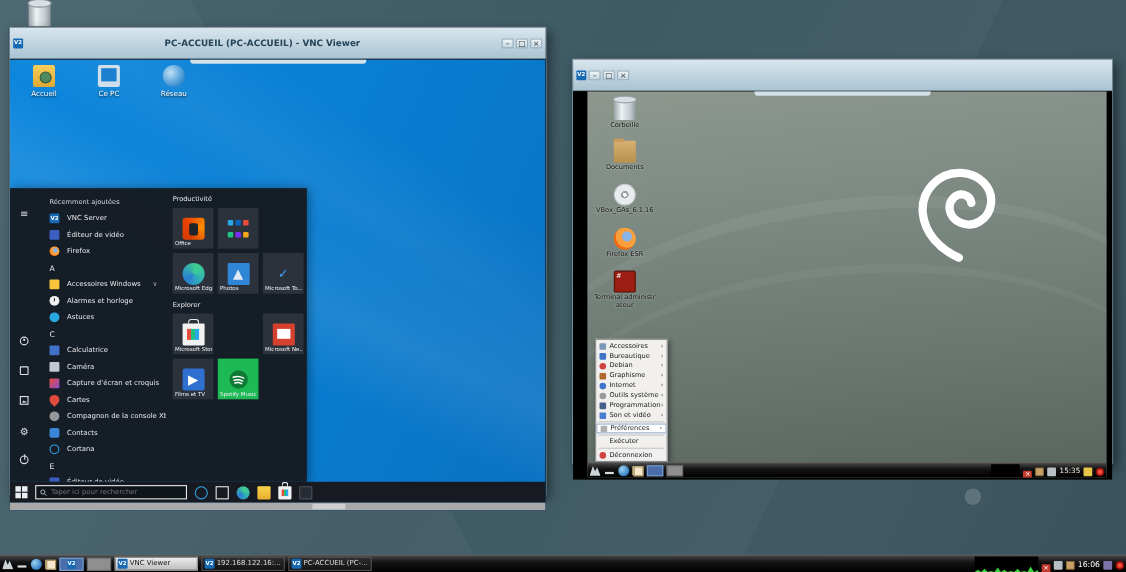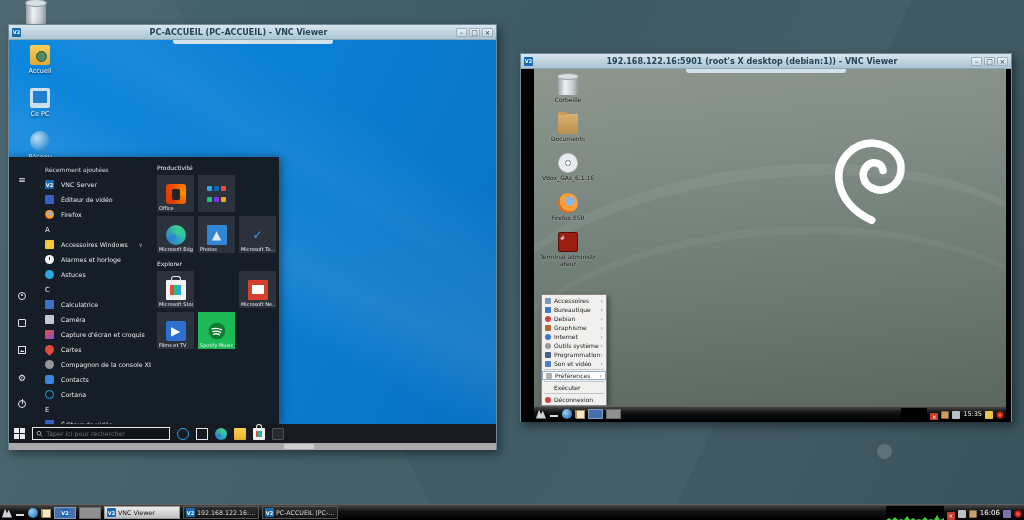--- a/index.html
+++ b/index.html
@@ -13,37 +13,37 @@
   
   .host-trash{position:absolute;left:26px;top:2px;width:20px;height:23px;border-radius:2px;
     background:linear-gradient(90deg,#98a2a6,#eef2f4 35%,#c2cace 75%,#8e989c)}
   .host-trash::before{content:'';position:absolute;left:-1px;right:-1px;top:-3px;height:6px;
     border-radius:50%;background:#d8dfe2;border:1px solid #8a9498}
   .host-circle{position:absolute;left:877px;top:444px;width:15px;height:15px;border-radius:50%;
     background:rgba(255,255,255,.17)}
   
   .vncwin{position:absolute;border:1px solid #6f8b9a;background:#000;
     box-shadow:3px 4px 9px rgba(0,0,0,.45)}
-  .titlebar{height:15px;background:linear-gradient(#d9e6ee,#aac4d2);display:flex;align-items:center;
+  .titlebar{height:29px;background:linear-gradient(#d9e6ee,#aac4d2);display:flex;align-items:center;
     gap:2px;padding:0 3px;border-bottom:1px solid #8fa9b8}
   .tb-ic{width:9px;height:9px;background:#1669b3;color:#fff;font-size:5px;font-weight:bold;
     line-height:9px;text-align:center;border-radius:1px;flex:none}
   .title{flex:1;text-align:center;font-size:8px;font-weight:bold;color:#24455a;
     white-space:nowrap;overflow:hidden}
   .ctrl{width:11px;height:9px;font-size:7px;line-height:8px;text-align:center;color:#333;
     background:linear-gradient(#eef4f8,#c4d6e0);border:1px solid #9ab0bd;border-radius:1px;flex:none}
   .content{position:relative;width:100%;height:calc(100% - 14px);overflow:hidden;background:#000}
   .vnctab{position:absolute;left:50%;top:0;transform:translateX(-50%);width:160px;height:4px;
     background:#d2e1ea;border-radius:0 0 3px 3px;z-index:9}
   
   .windesk{position:absolute;inset:0;background:linear-gradient(115deg,#0c86dd 0%,#0a7ed2 50%,#0971c2 100%)}
   .windesk::before{content:'';position:absolute;inset:0;
     background:linear-gradient(25deg,rgba(255,255,255,0) 38%,rgba(255,255,255,.09) 50%,rgba(255,255,255,0) 62%),
                linear-gradient(32deg,rgba(255,255,255,0) 55%,rgba(255,255,255,.06) 66%,rgba(255,255,255,0) 78%)}
-  .wicons{position:absolute;left:8px;top:5px;display:flex;flex-direction:column;gap:13px}
+  .wicons{position:absolute;left:8px;top:5px;display:flex;flex-direction:row;gap:13px}
   .wicon{width:46px;display:flex;flex-direction:column;align-items:center;gap:2px}
   .wicon .lbl{font-size:6.5px;color:#fff;text-shadow:0 1px 2px rgba(0,0,0,.85);text-align:center}
   .startmenu{position:absolute;left:0;bottom:26px;width:270px;height:267px;display:flex;
     background:rgba(22,26,33,.97);color:#e8e8e8;box-shadow:3px 0 8px rgba(0,0,0,.35)}
   .rail{width:26px;display:flex;flex-direction:column;align-items:center;padding:7px 0 8px}
   .rail .spacer{flex:1}
   .rail .railic{margin:4px 0}
   .smlist{width:116px;padding-top:5px;overflow:hidden}
   .sm-row{height:15px;display:flex;align-items:center;padding-left:10px;font-size:6.3px;white-space:nowrap}
   .sm-row .ic{margin-right:7px}
@@ -396,21 +396,20 @@
         <div class="winstrip">
           <span class="thumb"></span>
         </div>
       </div>
     </div>
   </div>
 
   <div class="vncwin" style="left:520px;top:53px;width:492px;height:369px">
     <div class="titlebar">
       <span class="tb-ic">V2</span>
-      <span class="title">192.168.122.16:5901 (root's X desktop (debian:1)) - VNC Viewer</span>
       <span class="dcontents"><span class="ctrl">–</span><span class="ctrl">□</span><span class="ctrl">×</span></span>
     </div>
     <div class="content">
       <div class="vnctab"></div>
       <div class="debdesk">
         <svg class="swirl" viewBox="0 0 100 100">
           <path d="M54 96 C36 88 21 73 19 53 C17 31 35 13 56 14 C74 15 87 28 85 44 C83 59 68 68 55 62 C44 57 42 45 49 38 C55 32 65 35 66 43" fill="none" stroke="#ffffff" stroke-width="8" stroke-linecap="round"></path>
         </svg>
         <div class="dicons" id="deb-icons">
             <div class="dicon">

